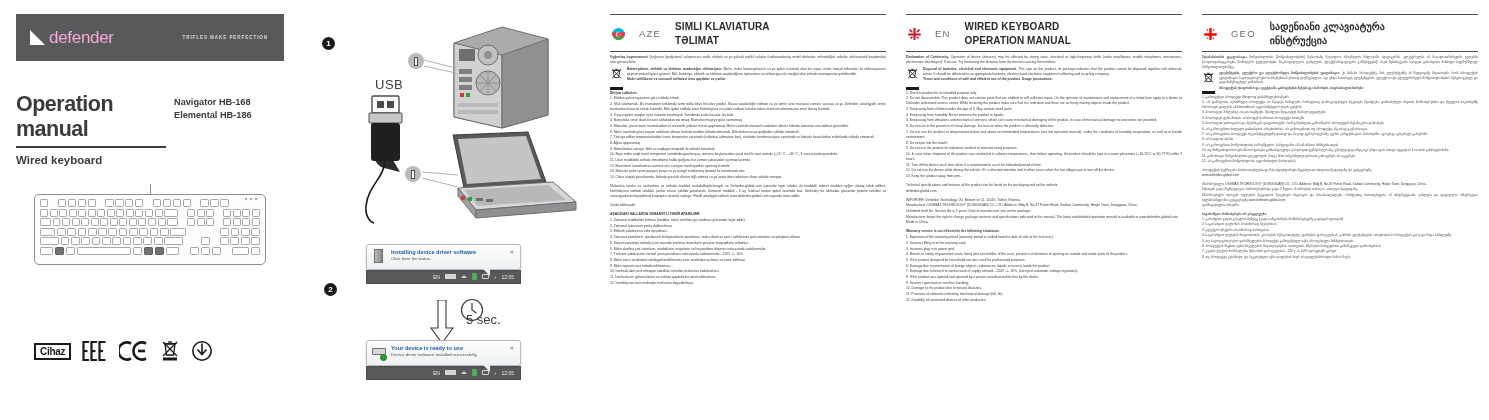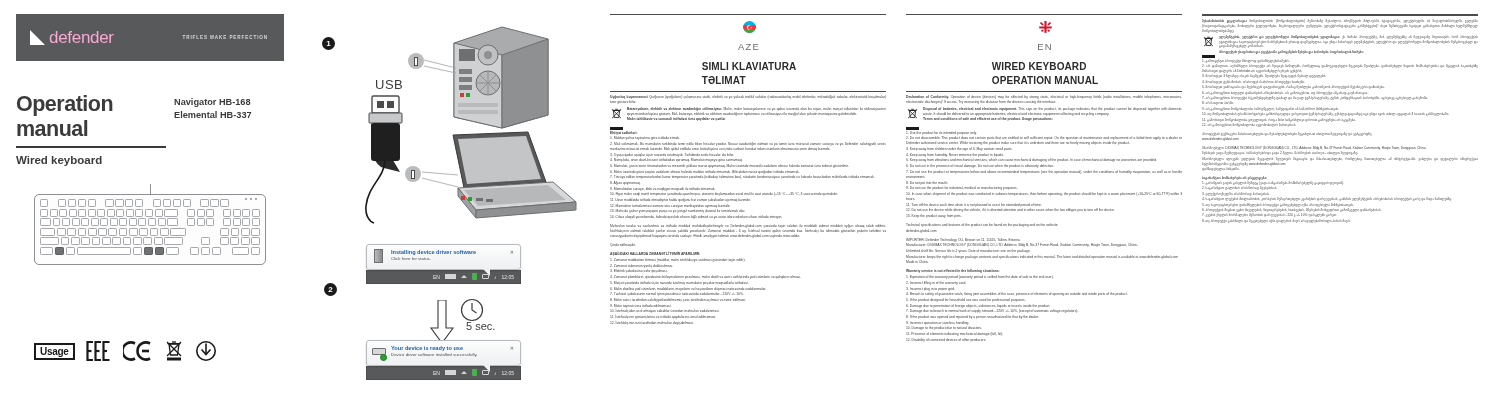--- a/index.html
+++ b/index.html
@@ -95,27 +95,27 @@
     gap: 5px; padding-right: 6px; border: 1px solid #4a4c4e; border-top: none;
   }
   .tb-txt { font-size: 5px; color: #e8e9ea; }
   .tb-box { width: 11px; height: 5px; background: #d3d5d7; }
   .tb-tri { width: 0; height: 0; border-left: 3px solid transparent; border-right: 3px solid transparent; border-bottom: 3px solid #d3d5d7; }
   .tb-green { width: 5px; height: 7px; background: #4caf50; border-radius: 1px; }
   .tb-ico { width: 7px; height: 5px; border: 0.8px solid #d3d5d7; border-radius: 1px; }
   .tb-time { font-size: 5px; color: #e8e9ea; }
 
   .arrow-down { position: absolute; left: 129px; top: 300px; }
-  .sec-label { position: absolute; left: 166px; top: 320px; font-size: 11px; color: #3b3b3b; }
+  .sec-label { position: absolute; left: 166px; top: 312px; font-size: 13px; color: #3b3b3b; }
 
   
   .col-lang { width: 296px; padding: 14px 10px 0 10px; }
   .lang-head-rule { height: 1px; background: #4a4c4e; }
   .lang-head {
-    display: flex; align-items: center; gap: 8px; padding: 5px 0 4px 2px; flex-direction: column;
+    display: flex; align-items: center; gap: 14px; padding: 5px 0 4px 2px;
   }
   .flag { width: 13px; height: 13px; border-radius: 50%; flex: 0 0 13px; overflow: hidden; position: relative; }
   .lang-code { font-size: 9.5px; color: #6a6c6e; letter-spacing: 1.2px; }
   .lang-title { font-size: 10px; font-weight: 700; color: #2b2b2b; line-height: 1.35; letter-spacing: 0.1px; }
   .body-txt { font-size: 3.35px; line-height: 1.52; color: #3b3b3b; text-align: justify; }
   .body-txt p { margin-bottom: 0.6px; }
   .body-txt b { font-weight: 700; }
   .sec-gap { height: 3.4px; }
   .warn-block { display: flex; gap: 3px; align-items: flex-start; margin: 1px 0; }
   .warn-icons { flex: 0 0 14px; padding-top: 1px; }
@@ -137,21 +137,21 @@
     </div>
 
     <div class="title-block">
       <div class="title-left">
         <div class="op-title">Operation manual</div>
         <div class="op-rule"></div>
         <div class="op-sub">Wired keyboard</div>
       </div>
       <div class="models">
         <div>Navigator HB-168</div>
-        <div>Elemental HB-337</div>
+        <div>Elemental HB-186</div>
       </div>
     </div>
 
     <div class="kb-wrap">
       <div class="kb">
         <div class="kb-cord"></div>
         <div class="kb-leds">
           <i class="led"></i>
             <i class="led"></i>
             <i class="led"></i>
@@ -291,21 +291,21 @@
             <span class="key"></span>
             <span class="key"></span>
           <span class="key gap"></span>
           <span class="key w20"></span>
             <span class="key"></span>
         </div>
       </div>
     </div>
 
     <div class="certs">
-      <span class="cert-rohs">Usage</span>
+      <span class="cert-rohs">Cihaz</span>
       <svg class="cert-svg" width="26" height="20" viewBox="0 0 26 20">
         <g fill="none" stroke="#1a1a1a" stroke-width="2.2">
           <path d="M7 1 H1.5 V19 H7"></path>
             <path d="M1.5 10 H5.5"></path>
           <path d="M15 1 H9.5 V19 H15"></path>
             <path d="M9.5 10 H13.5"></path>
           <path d="M23.5 1 H17.5 V19 H23.5"></path>
             <path d="M17.5 10 H21"></path>
         </g>
       </svg>
@@ -601,20 +601,34 @@
         <p>7. Damage due to breach to normal work of supply network - 220V +/- 10%, (except of automatic voltage regulators).</p>
         <p>8. If the product was opened and repaired by a person unauthorized for that by the dealer.</p>
         <p>9. Incorrect operation or careless handling.</p>
         <p>10. Damage to the product due to natural disasters.</p>
         <p>11. Presence of elements indicating mechanical damage (fall, hit).</p>
         <p>12. Disability of connected devices of other producers.</p>
       </div>
     </div>
   <div class="col-lang">
       <div class="lang-head-rule"></div>
+      <div class="lang-head">
+        <span class="flag"><svg viewBox="0 0 24 24" width="13" height="13">
+            <circle cx="12" cy="12" r="12" fill="#fff"></circle>
+            <path d="M12 0 V24 M0 12 H24" stroke="#ff0000" stroke-width="4.4"></path>
+            <g stroke="#ff0000" stroke-width="1.5">
+              <path d="M5 3.5 H7.4 M6.2 2.4 V5"></path>
+              <path d="M16.6 3.5 H19 M17.8 2.4 V5"></path>
+              <path d="M5 19 H7.4 M6.2 17.9 V20.5"></path>
+              <path d="M16.6 19 H19 M17.8 17.9 V20.5"></path>
+            </g>
+          </svg></span>
+        <span class="lang-code">GEO</span>
+        <span class="lang-title">სადენიანი კლავიატურა<br>ინსტრუქცია</span>
+      </div>
       <div class="lang-head-rule"></div>
       <div class="sec-gap"></div>
       <div class="body-txt geo-txt">
         <p><b>შესაბამისობის დეკლარაცია</b> მოწყობილობის (მოწყობილობების) მუშაობაზე შესაძლოა იმოქმედოს მძლავრმა სტატიკურმა, ელექტრულმა ან მაღალსიხშირულმა ველებმა (რადიოდანადგარები, მობილური ტელეფონები, მიკროტალღური ღუმელები, ელექტროსტატიკური განმუხტვები)! ასეთ შემთხვევაში სცადეთ გაზარდოთ მანძილი ხელშემშლელ მოწყობილობებამდე.</p>
       </div>
       <div class="warn-block">
         <div class="warn-icons"><svg width="13" height="14" viewBox="0 0 20 22">
             <g fill="none" stroke="#1a1a1a" stroke-width="1.3">
               <path d="M5 4 H15 L13.5 15 H6.5 Z"></path>
               <path d="M3.5 3.6 H16.5"></path>

